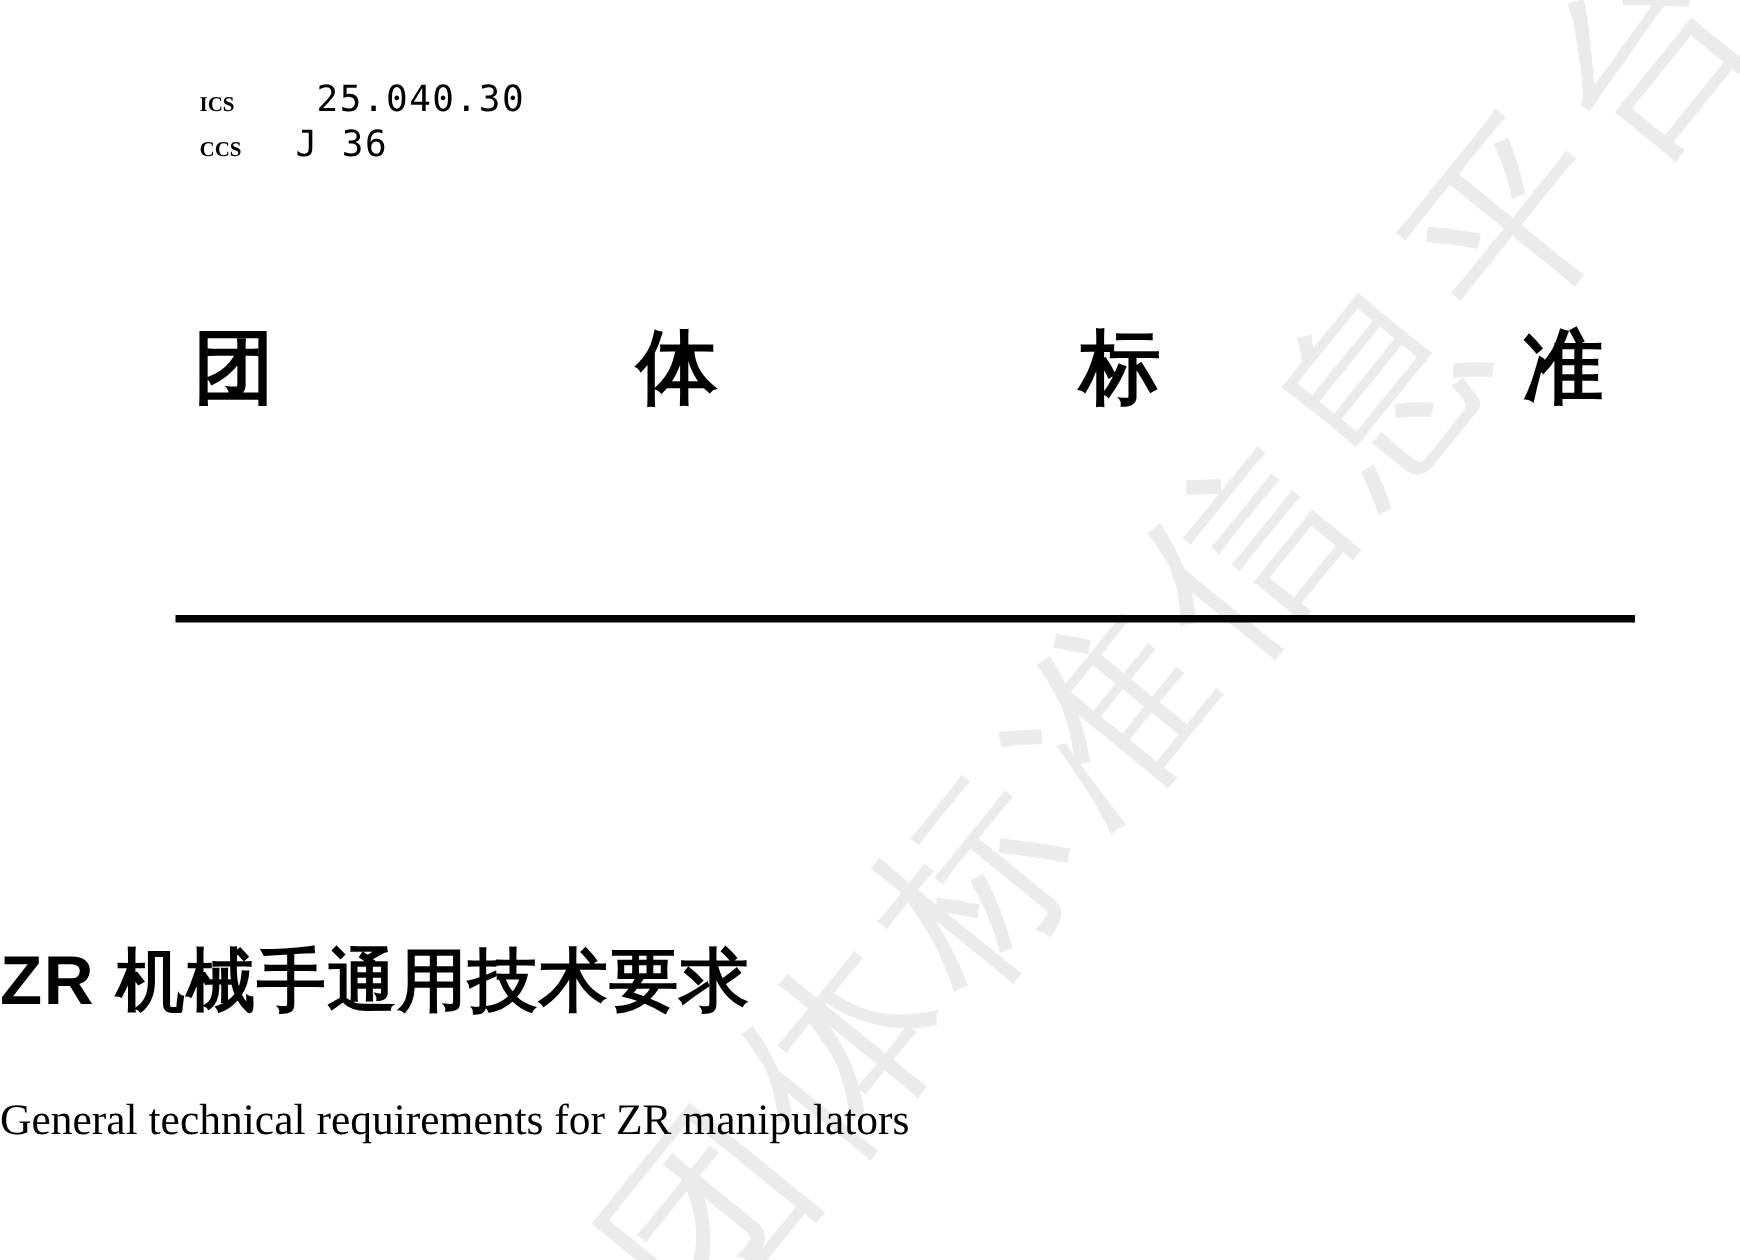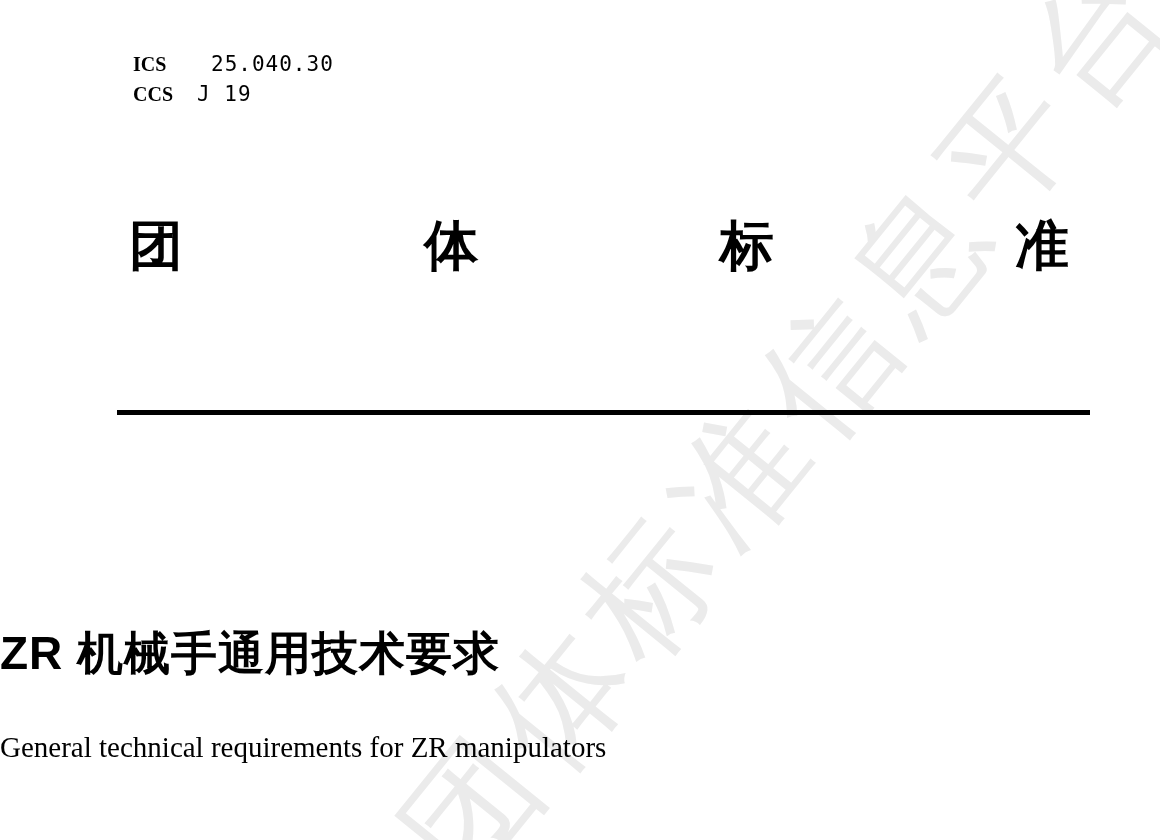--- a/index.html
+++ b/index.html
@@ -35,27 +35,27 @@
     pointer-events: none;
   }
   .content { position: absolute; inset: 0; z-index: 1; }
 
   
   .meta { position: absolute; left: 133px; top: 52px; }
   .meta-row { display: flex; align-items: baseline; height: 30px; }
   .meta-label {
     font-family: "Liberation Serif", serif;
     font-weight: 600;
-    font-size: 20px;
+    font-size: 14px;
   }
   .row-ics .meta-label { width: 78px; }
   .row-ccs .meta-label { width: 64px; }
   .meta-value {
     font-family: "DejaVu Sans Mono", monospace;
-    font-size: 21px;
+    font-size: 24px;
     letter-spacing: 1px;
   }
 
   
   .doc-type {
     position: absolute;
     left: 129px;
     top: 218px;
     width: 940px;
     display: flex;
@@ -119,21 +119,21 @@
 
   <div class="content">
 
     <div class="meta">
       <div class="meta-row row-ics">
         <span class="meta-label">ICS</span>
         <span class="meta-value">25.040.30</span>
       </div>
       <div class="meta-row row-ccs">
         <span class="meta-label">CCS</span>
-        <span class="meta-value">J 19</span>
+        <span class="meta-value">J 36</span>
       </div>
     </div>
 
     <div class="doc-type">
       <span>团</span>
       <span>体</span>
       <span>标</span>
       <span>准</span>
     </div>
 

